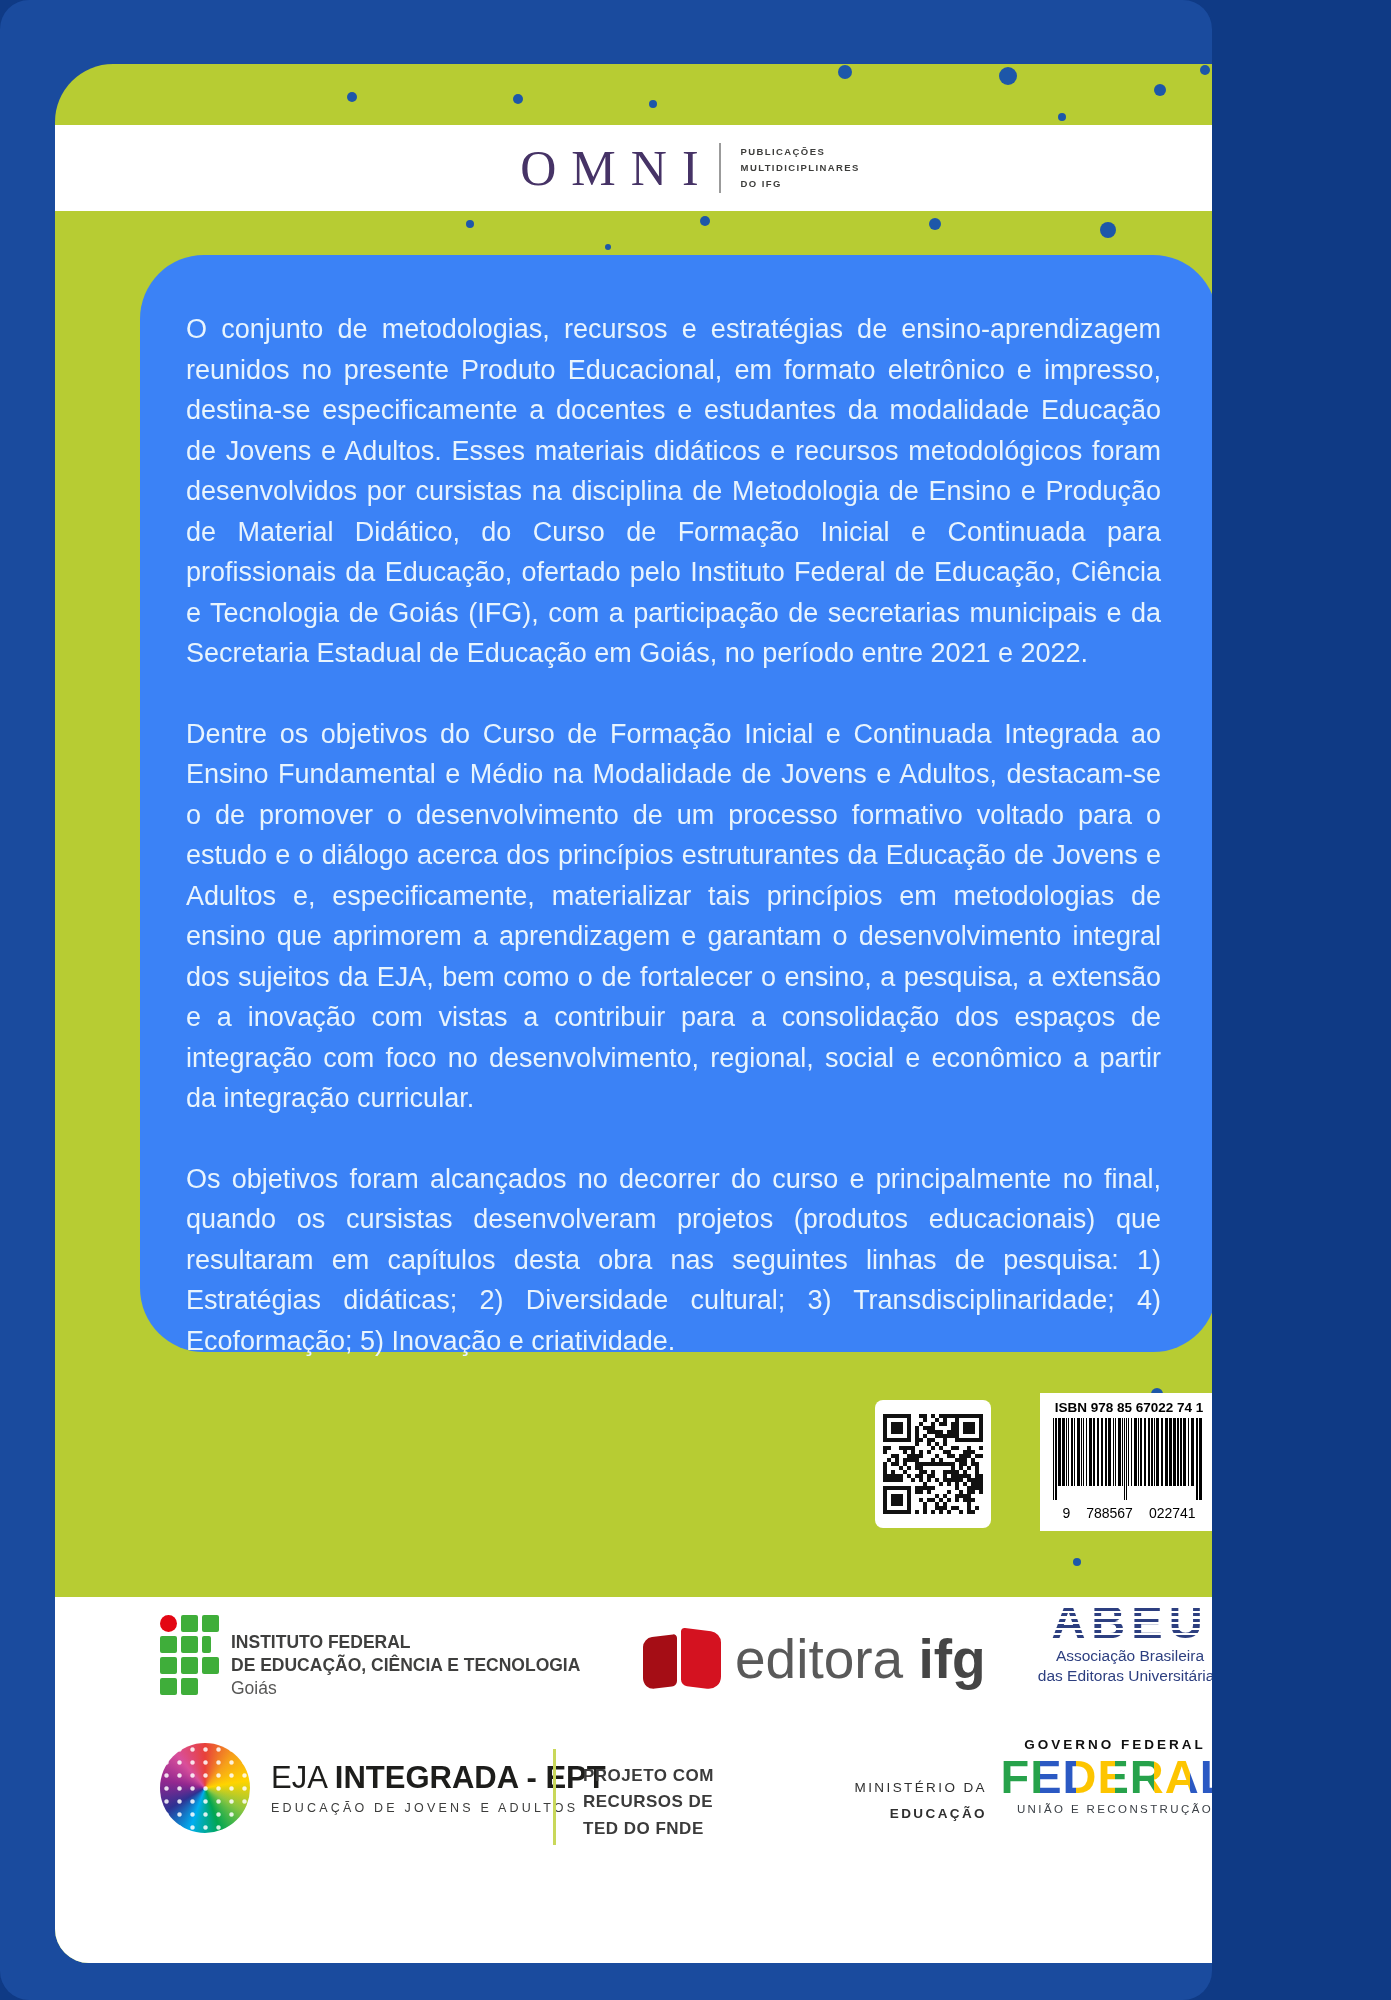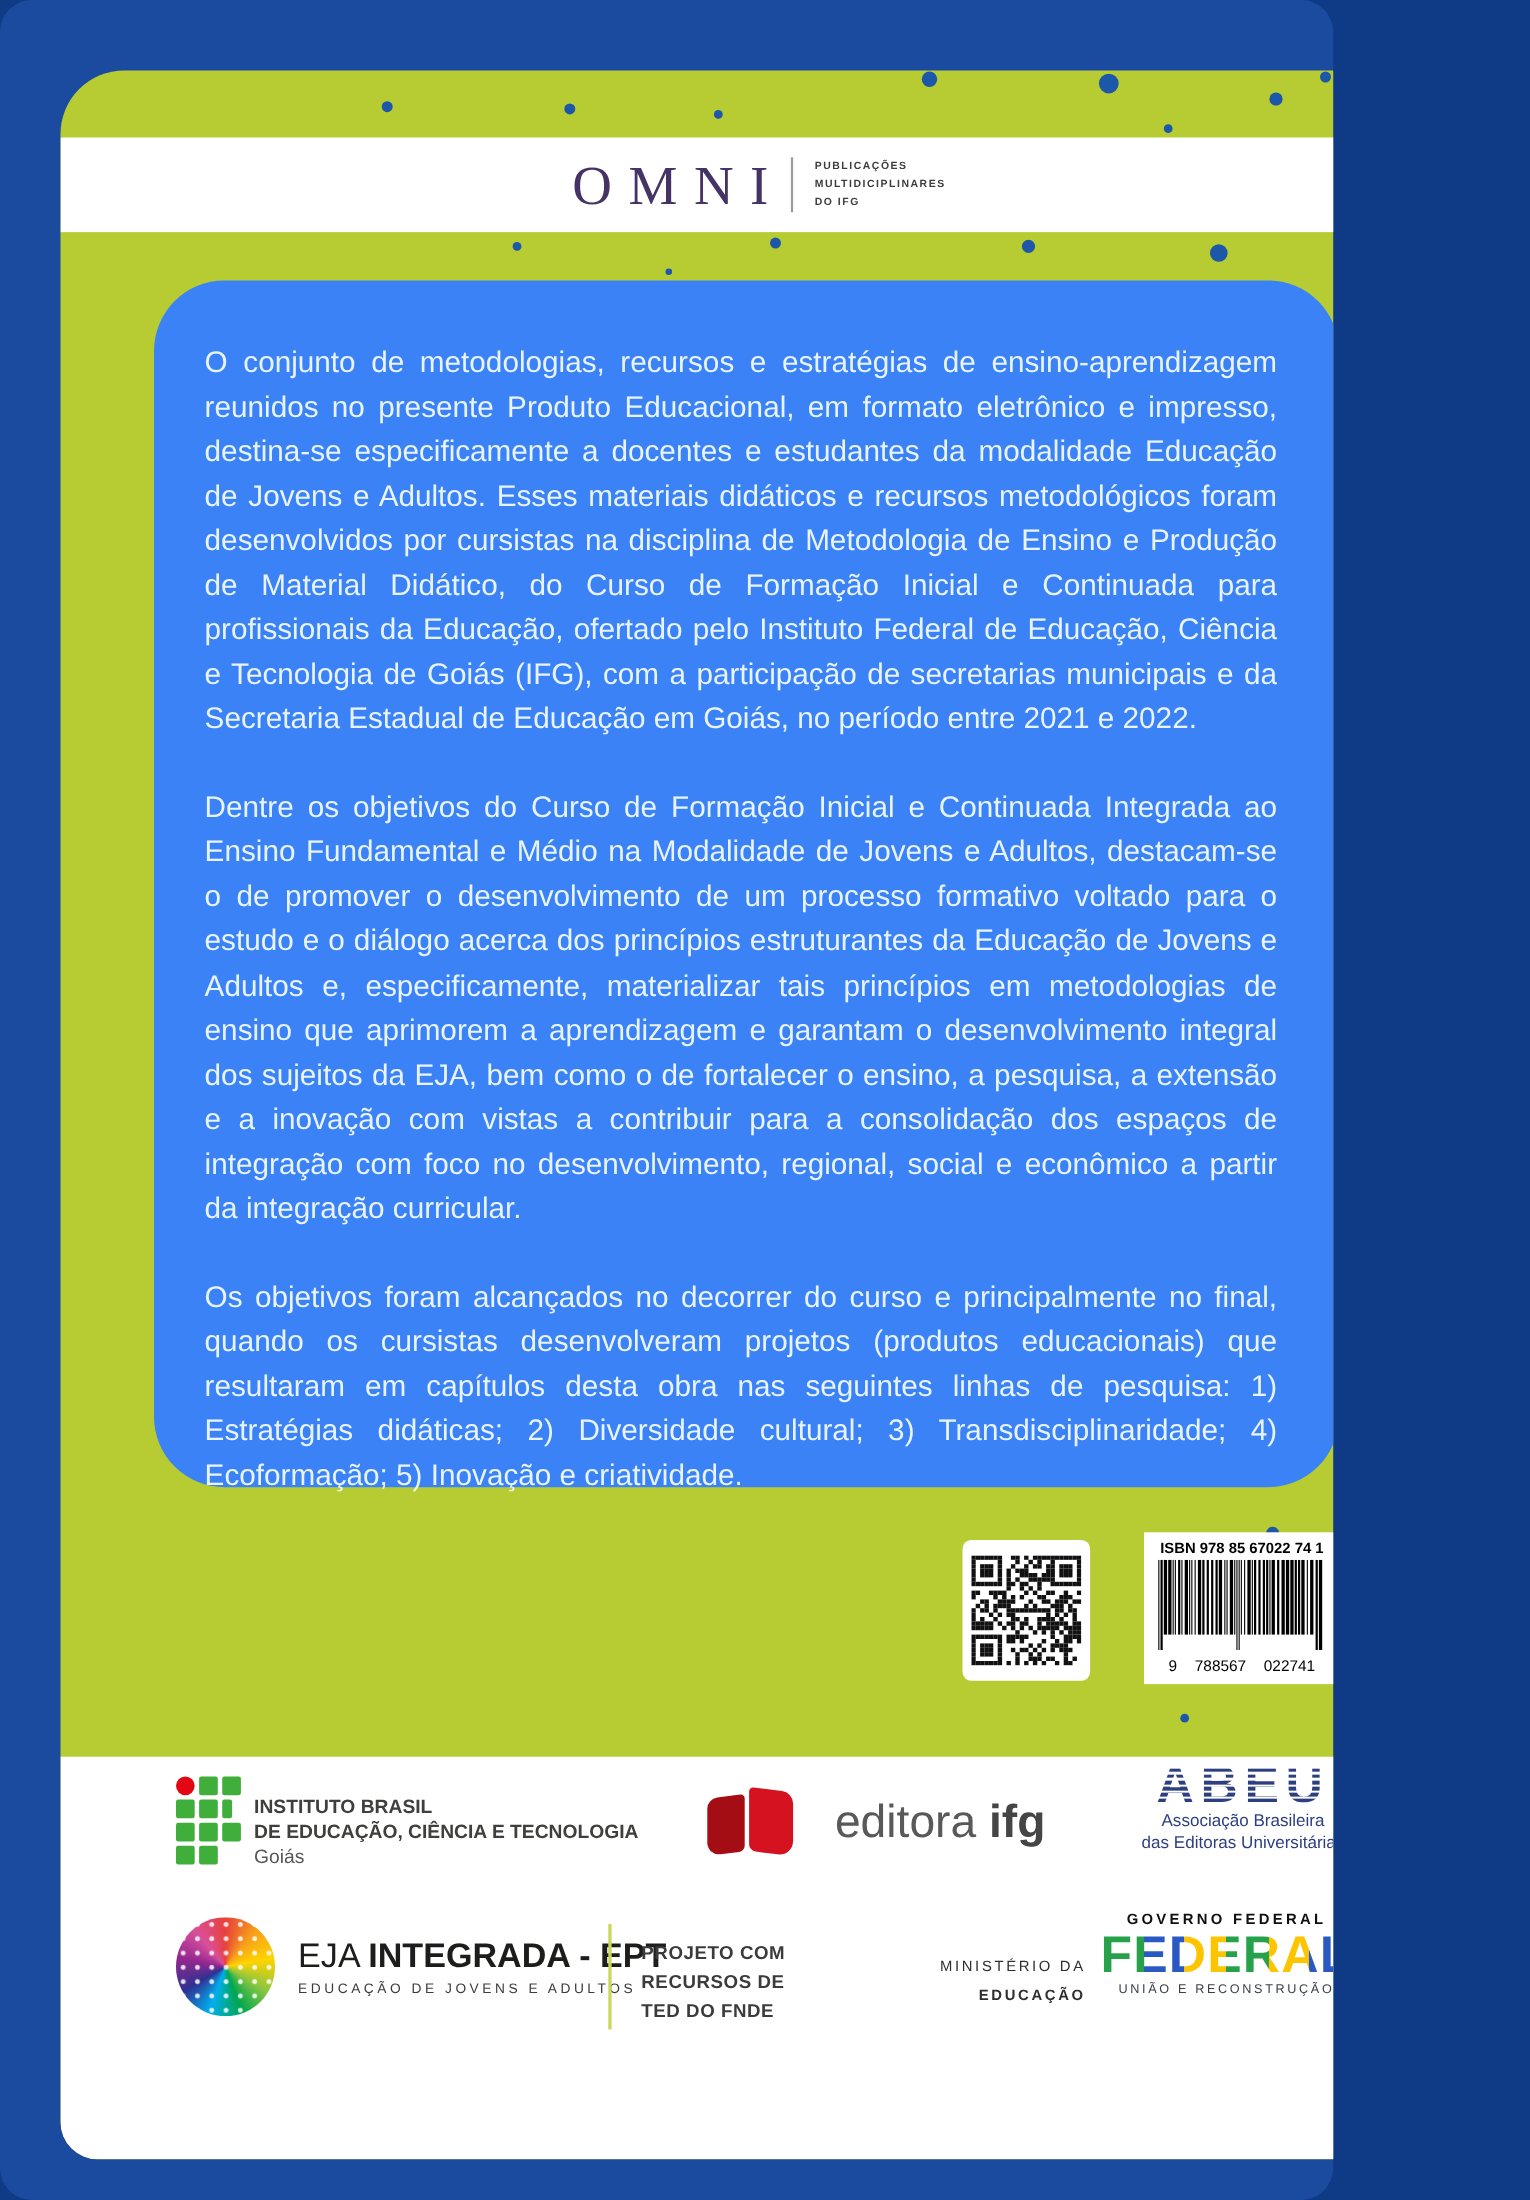--- a/index.html
+++ b/index.html
@@ -41,21 +41,21 @@
   .circ{width:17px;height:17px;background:#e30613;border-radius:50%;}
   .halfbar{width:9px;height:17px;background:#3fae3a;border-radius:2px;}
   .ifg-text{font-size:17.5px;color:#3f3f3e;line-height:1.32;padding-top:16px;}
   .ifg-text .b{font-weight:bold;}
   .ifg-text .g{color:#575756;}
 
   .editora{left:588px;top:30px;display:flex;align-items:center;gap:14px;}
   .bookicon{display:flex;align-items:flex-end;}
   .cov1{width:34px;height:52px;background:#a50d15;border-radius:9px 4px 5px 12px;transform:skewY(-7deg);}
   .cov2{width:40px;height:58px;background:#d41220;border-radius:4px 10px 14px 6px;transform:skewY(7deg);margin-left:4px;}
-  .editora-text{font-size:42px;color:#595959;margin-left:24px;}
+  .editora-text{font-size:55px;color:#595959;}
   .editora-text .b{font-weight:bold;color:#454545;}
 
   .abeu{left:952px;top:0px;width:246px;text-align:center;color:#2d3f80;}
   .abeu-acr{font-size:47px;font-weight:bold;letter-spacing:6px;line-height:1.05;
             background:repeating-linear-gradient(180deg,#2d3f80 0 3px,rgba(0,0,0,0) 3px 5.5px);
             -webkit-background-clip:text;background-clip:text;color:transparent;display:inline-block;}
   .abeu-line{font-size:15.5px;line-height:1.3;font-weight:500;}
 
   .eja{left:105px;top:146px;display:flex;align-items:center;gap:21px;}
   .globe{width:90px;height:90px;border-radius:50%;
@@ -539,21 +539,21 @@
           <div class="sq"></div>
             <div class="sq"></div>
           <div class="halfbar"></div>
           <div class="sq"></div>
             <div class="sq"></div>
           <div class="sq"></div>
           <div class="sq"></div>
             <div class="sq"></div>
         </div>
         <div class="ifg-text">
-          <div class="b">INSTITUTO BRASIL</div>
+          <div class="b">INSTITUTO FEDERAL</div>
           <div class="b">DE EDUCAÇÃO, CIÊNCIA E TECNOLOGIA</div>
           <div class="g">Goiás</div>
         </div>
       </div>
 
       <div class="editora">
         <div class="bookicon">
           <div class="cov1"></div>
           <div class="cov2"></div>
         </div>

